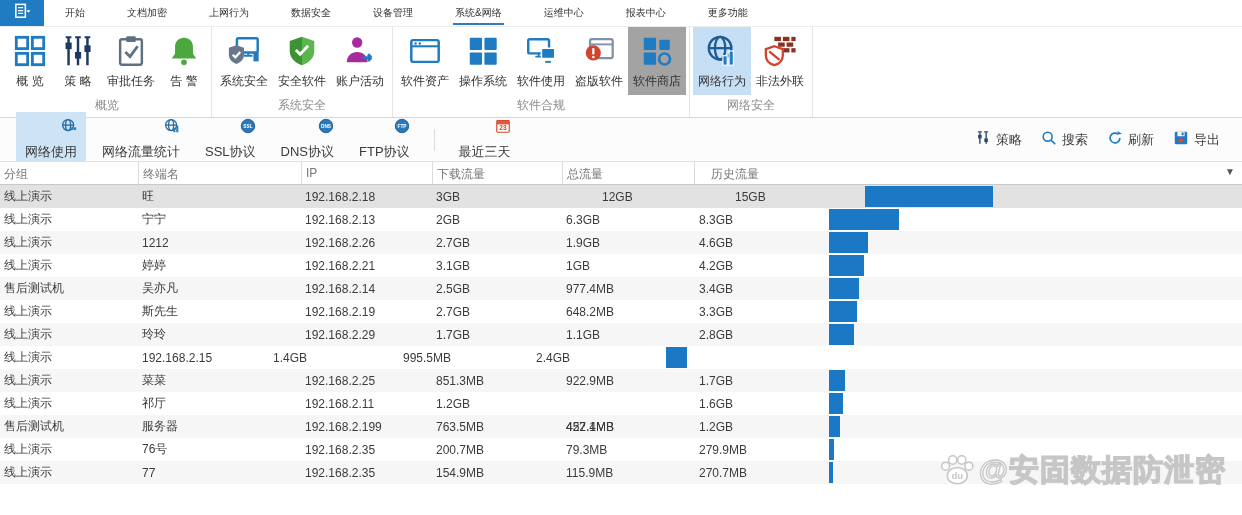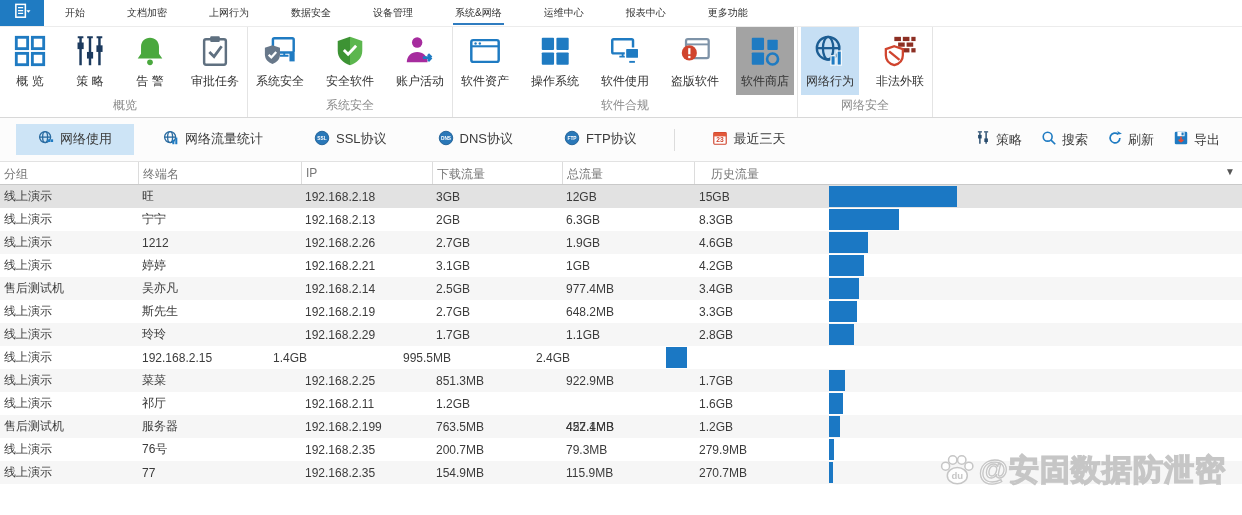--- a/index.html
+++ b/index.html
@@ -10,33 +10,33 @@
   
   .menubar { height:27px; display:flex; align-items:stretch; background:#fff; border-bottom:1px solid #ececec; }
   .app-btn { width:44px; background:#1f7bc2; display:flex; align-items:center; justify-content:center; cursor:pointer; }
   .app-btn svg { width:19px; height:19px; }
   .menu-tab { padding:0 21px; display:flex; align-items:center; font-size:10px; color:#333; position:relative; cursor:pointer; white-space:nowrap; }
   .menu-tab.active::after { content:""; position:absolute; left:19px; right:19px; bottom:1px; height:2px; background:#2f7cc0; }
 
   
   .ribbon { height:91px; display:flex; background:#fff; border-bottom:1px solid #d8d8d8; padding-left:3px; }
   .ribbon-group { display:flex; flex-direction:column; border-right:1px solid #e4e4e4; padding:0 3px; }
-  .ribbon-items { flex:1; display:flex; align-items:flex-start;gap:12px; }
+  .ribbon-items { flex:1; display:flex; align-items:flex-start; }
   .ribbon-btn { display:flex; flex-direction:column; align-items:center; justify-content:flex-start;
                 gap:4px; padding:6px 5px 3px; min-width:48px; height:68px; border:none; background:transparent; cursor:pointer; }
   .ribbon-btn .icon { height:36px; display:flex; align-items:center; }
   .ribbon-btn .icon svg { width:34px; height:34px; }
   .ribbon-btn .rlabel { font-size:12px; color:#333; white-space:nowrap; }
   .ribbon-btn.hl-light { background:#a3a3a3; }
   .ribbon-btn.hl-selected { background:#c6dff4; }
   .ribbon-group-label { text-align:center; color:#8a8a8a; font-size:12px; padding:2px 6px 6px; white-space:nowrap; }
 
   
   .subnav { height:44px; display:flex; align-items:center; background:#fcfcfc; border-bottom:1px solid #e2e2e2; padding:0 16px; gap:7px; }
-  .subnav-btn { display:flex; align-items:flex-start; gap:6px; padding:6px 22px; font-size:13px; color:#3b3b3b; cursor:pointer; white-space:nowrap; }
+  .subnav-btn { display:flex; align-items:flex-end; gap:6px; padding:6px 9px; font-size:13px; color:#3b3b3b; cursor:pointer; white-space:nowrap;flex-direction:column; }
   .subnav-btn.sel { background:#cde4f6; }
   .subnav-btn svg { width:16px; height:16px; }
   .subnav-divider { width:1px; height:22px; background:#dcdcdc; margin:0 8px; }
   .subnav-spacer { flex:1; }
   .action-btn { display:flex; align-items:center; gap:5px; padding:5px 6px; font-size:13px; color:#3b3b3b; cursor:pointer; white-space:nowrap; }
   .action-btn svg { width:16px; height:16px; }
 
   
   .grid { position:relative; }
   .grid-header { height:23px; display:flex; background:#fff; border-bottom:1px solid #c9c9c9; color:#767676; position:relative; }
@@ -126,35 +126,35 @@
                   <rect x="14.8" y="19" width="6.5" height="7"></rect>
                   <rect x="24.8" y="12" width="6.5" height="7"></rect>
                 </g>
               </svg>
             </span>
             <div class="rlabel">策 略</div>
           </button>
           <button class="ribbon-btn">
             <span class="icon">
               <svg viewBox="0 0 36 36">
-                <path d="M18 4c-5.5 0-9.5 4-9.5 9.5V21l-3.5 5h26l-3.5-5v-7.5C27.5 8 23.5 4 18 4z" fill="#4aa83e"></path>
-                <circle cx="18" cy="30" r="3" fill="#4aa83e"></circle>
-              </svg>
-            </span>
-            <div class="rlabel">告 警</div>
-          </button>
-          <button class="ribbon-btn">
-            <span class="icon">
-              <svg viewBox="0 0 36 36">
                 <rect x="6.5" y="5.5" width="23" height="27" rx="2" fill="#fff" stroke="#5f7080" stroke-width="2.6"></rect>
                 <rect x="13" y="2.5" width="10" height="6" rx="1" fill="#5f7080"></rect>
                 <path d="M12 19l5 5 8-11" fill="none" stroke="#5f7080" stroke-width="3"></path>
               </svg>
             </span>
             <div class="rlabel">审批任务</div>
+          </button>
+          <button class="ribbon-btn">
+            <span class="icon">
+              <svg viewBox="0 0 36 36">
+                <path d="M18 4c-5.5 0-9.5 4-9.5 9.5V21l-3.5 5h26l-3.5-5v-7.5C27.5 8 23.5 4 18 4z" fill="#4aa83e"></path>
+                <circle cx="18" cy="30" r="3" fill="#4aa83e"></circle>
+              </svg>
+            </span>
+            <div class="rlabel">告 警</div>
           </button>
         </div>
         <div class="ribbon-group-label">概览</div>
       </div>
       <div class="ribbon-group">
         <div class="ribbon-items">
           <button class="ribbon-btn">
             <span class="icon">
               <svg viewBox="0 0 36 36">
                 <rect x="10.5" y="4.5" width="22" height="15" rx="1.5" fill="#fff" stroke="#1f7bc2" stroke-width="2.6"></rect>
@@ -398,21 +398,21 @@
         <div class="th" style="width: 132px;">总流量</div>
         <div class="th" style="flex: 1 1 0%; padding-left: 16px;">历史流量</div>
         <div class="col-menu">▼</div>
       </div>
     <div id="grid-body">
         <div class="row sel">
           <div class="cell" style="width: 138px;">线上演示</div>
           <div class="cell" style="width: 163px;">旺</div>
           <div class="cell" style="width: 131px;">192.168.2.18</div>
           <div class="cell" style="width: 130px;">3GB</div>
-          <div class="cell" style="width: 133px;">12GB</div>
+          <div class="cell" style="width: 133px; margin-left: 36px;">12GB</div>
           <div class="cell" style="width: 132px;">15GB</div>
           <div class="cell-history">
             <div class="hbar" style="width: 128px;"></div>
           </div>
         </div>
         <div class="row">
           <div class="cell" style="width: 138px;">线上演示</div>
           <div class="cell" style="width: 163px;">宁宁</div>
           <div class="cell" style="width: 131px;">192.168.2.13</div>
           <div class="cell" style="width: 130px;">2GB</div>

